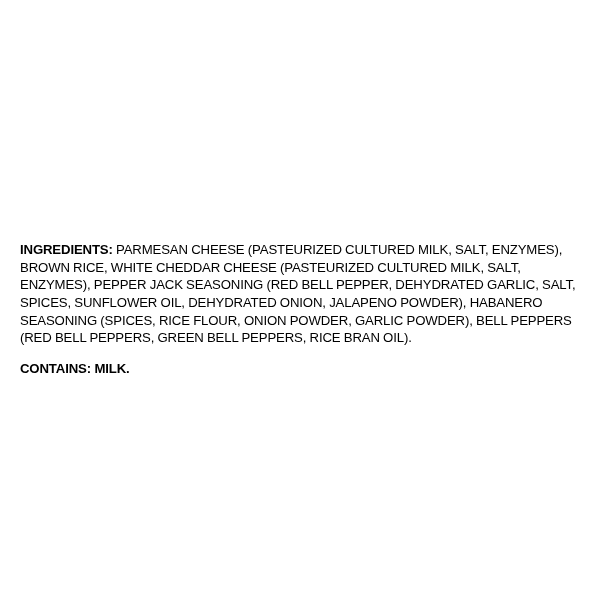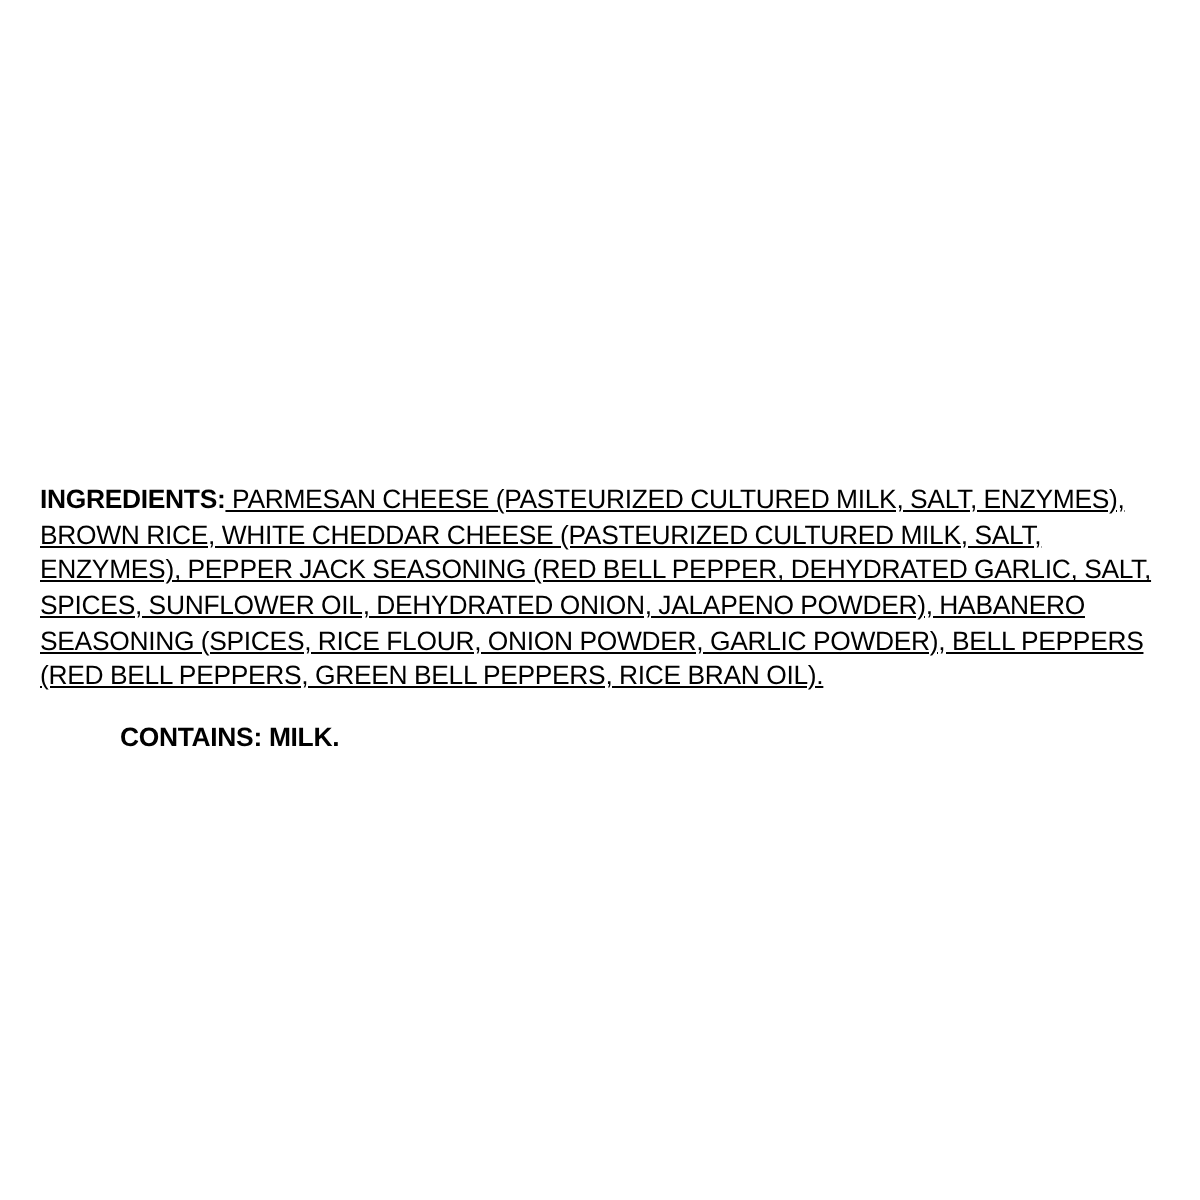--- a/index.html
+++ b/index.html
@@ -26,29 +26,27 @@
     letter-spacing: -0.15px;
     text-align: left;
     word-spacing: -0.2px;
   }
   .heading {
     font-weight: bold;
     margin-top: 36px;
   }
   .body-text {
     font-weight: normal;
-    text-decoration: underline;
   }
   .contains-line {
     font-size: 13.2px;
     line-height: 17.6px;
     font-weight: bold;
     letter-spacing: -0.15px;
     margin-top: 0;
-    margin-left: 40px;
   }
 </style>
 </head>
 <body>
 
 <div class="label-panel">
   <p class="ingredients-block"><span class="heading">INGREDIENTS:</span><span class="body-text"> PARMESAN CHEESE (PASTEURIZED CULTURED MILK, SALT, ENZYMES), BROWN RICE, WHITE CHEDDAR CHEESE (PASTEURIZED CULTURED MILK, SALT, ENZYMES), PEPPER JACK SEASONING (RED BELL PEPPER, DEHYDRATED GARLIC, SALT, SPICES, SUNFLOWER OIL, DEHYDRATED ONION, JALAPENO POWDER), HABANERO SEASONING (SPICES, RICE FLOUR, ONION POWDER, GARLIC POWDER), BELL PEPPERS (RED BELL PEPPERS, GREEN BELL PEPPERS, RICE BRAN OIL).</span></p>
   <p class="contains-line">CONTAINS: MILK.</p>
 </div>
 

